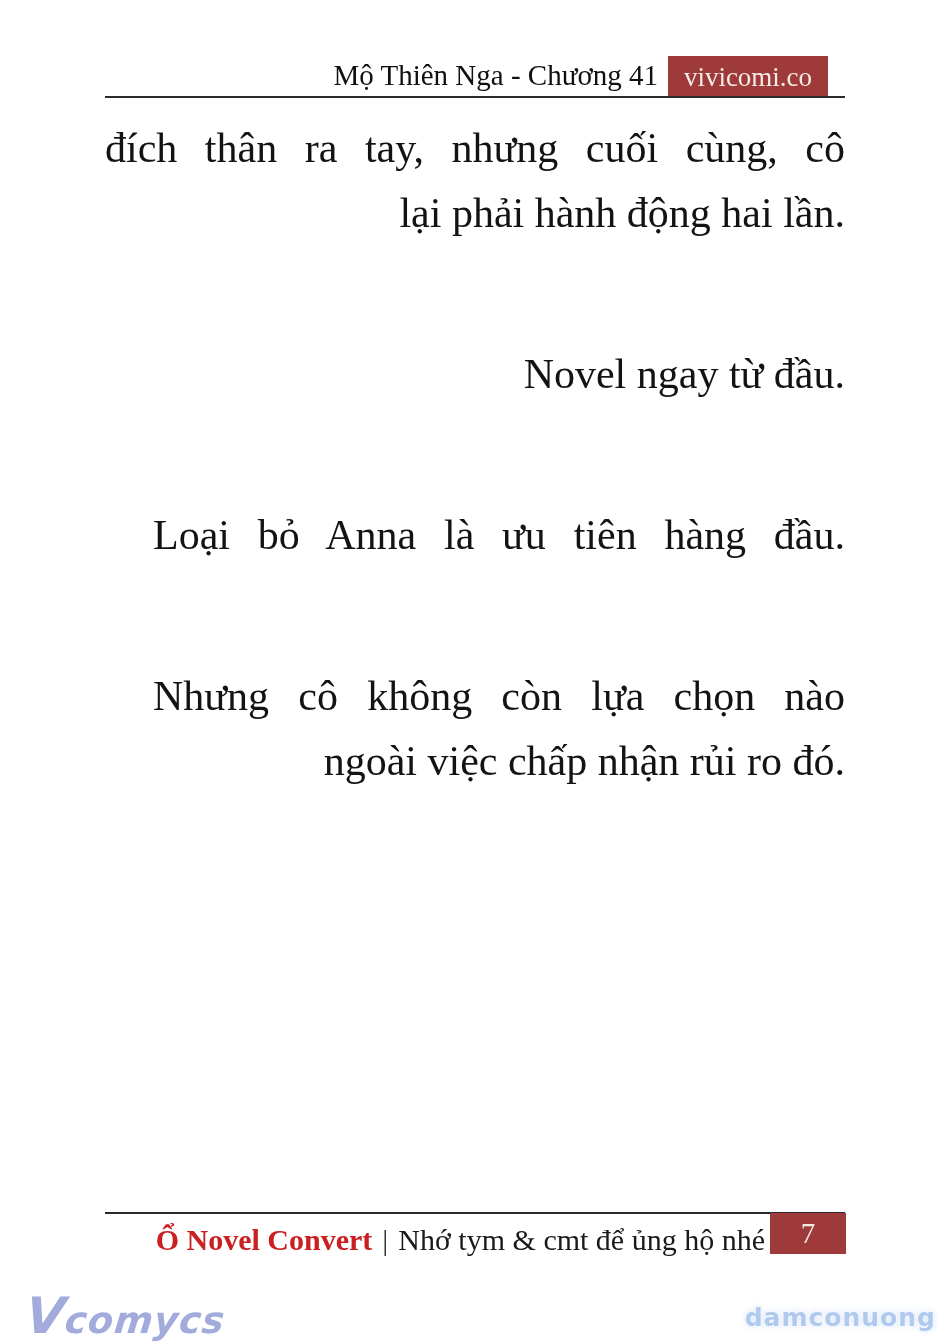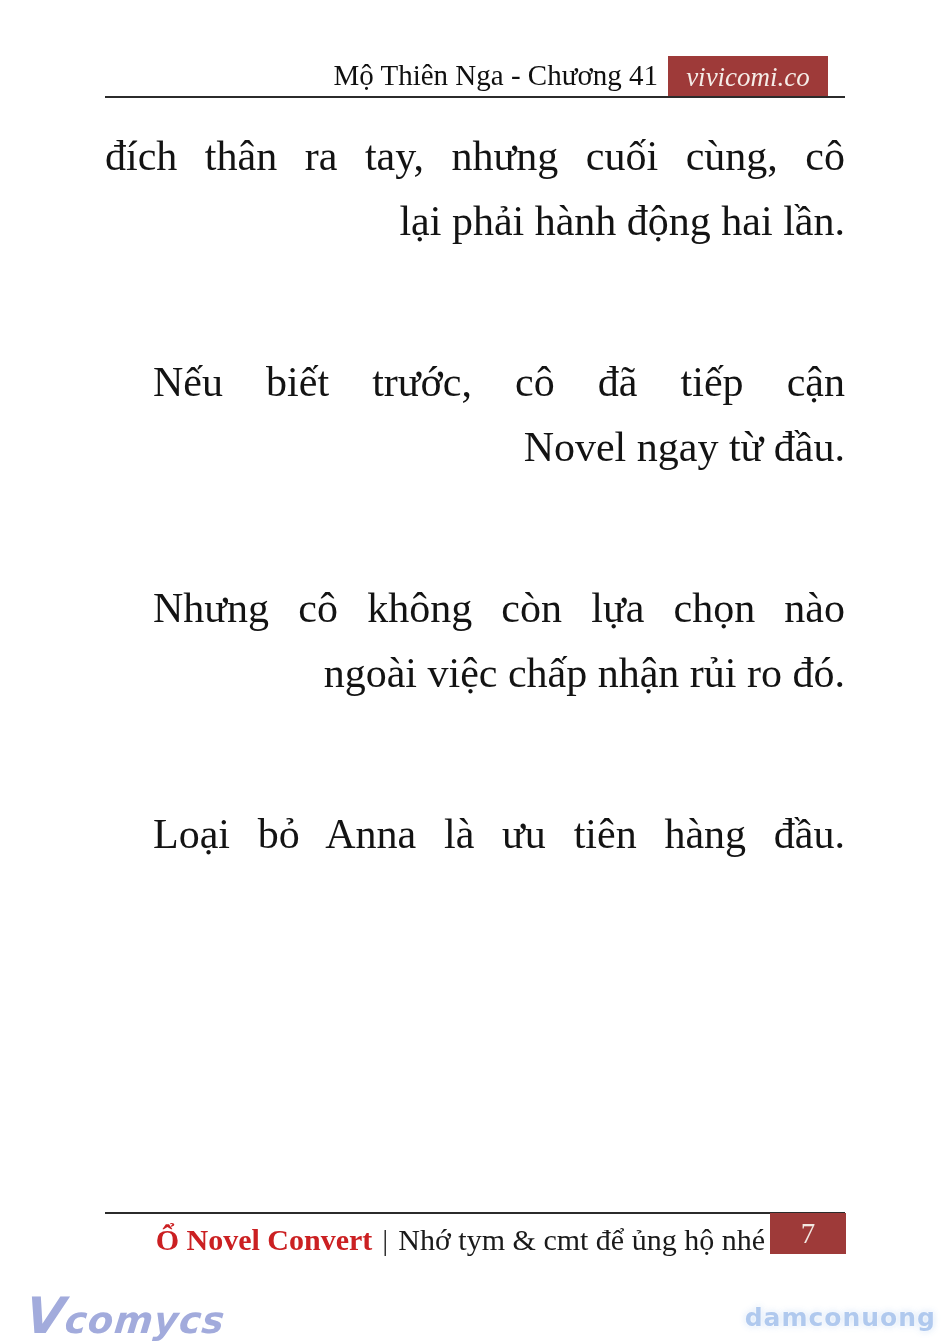--- a/index.html
+++ b/index.html
@@ -40,28 +40,27 @@
     top: 56px;
     width: 160px;
     height: 42px;
     background: var(--maroon, #9e3a39);
     color: #f5ece7;
     font-size: 27px;
     display: flex;
     align-items: center;
     justify-content: center;
     white-space: nowrap;
-    font-style: italic;
   }
 
   
   .body-text {
     position: absolute;
     left: 105px;
-    top: 124px;
+    top: 116px;
     width: 740px;
     font-size: 42px;
     line-height: 65px;
   }
   .para { margin: 0 0 96px 0; }
   .para:last-child { margin-bottom: 0; }
   .ln {
     text-align: right;
     white-space: normal;
   }
@@ -150,31 +149,30 @@
     <div class="header-badge">vivicomi.co</div>
     <div class="header-rule"></div>
   </div>
 
   <div class="body-text">
     <div class="para">
       <div class="ln stretch">đích thân ra tay, nhưng cuối cùng, cô</div>
       <div class="ln">lại phải hành động hai lần.</div>
     </div>
     <div class="para">
-      <div class="ln stretch indent">Nếu biết trước, cô đã tiếp cận</div>
       <div class="ln">Novel ngay từ đầu.</div>
     </div>
     <div class="para">
     </div>
     <div class="para">
+      <div class="ln stretch indent">Loại bỏ Anna là ưu tiên hàng đầu.</div>
+    </div>
+    <div class="para">
       <div class="ln stretch indent">Nhưng cô không còn lựa chọn nào</div>
       <div class="ln">ngoài việc chấp nhận rủi ro đó.</div>
-    </div>
-    <div class="para">
-      <div class="ln stretch indent">Loại bỏ Anna là ưu tiên hàng đầu.</div>
     </div>
   </div>
 
   <div>
     <div class="footer-rule"></div>
     <div class="footer-credit">
       <span class="credit-brand">Ổ Novel Convert</span><span class="credit-sep">|</span><span class="credit-note">Nhớ tym &amp; cmt để ủng hộ nhé</span>
     </div>
     <div class="page-number-badge">
       <span>7</span>

